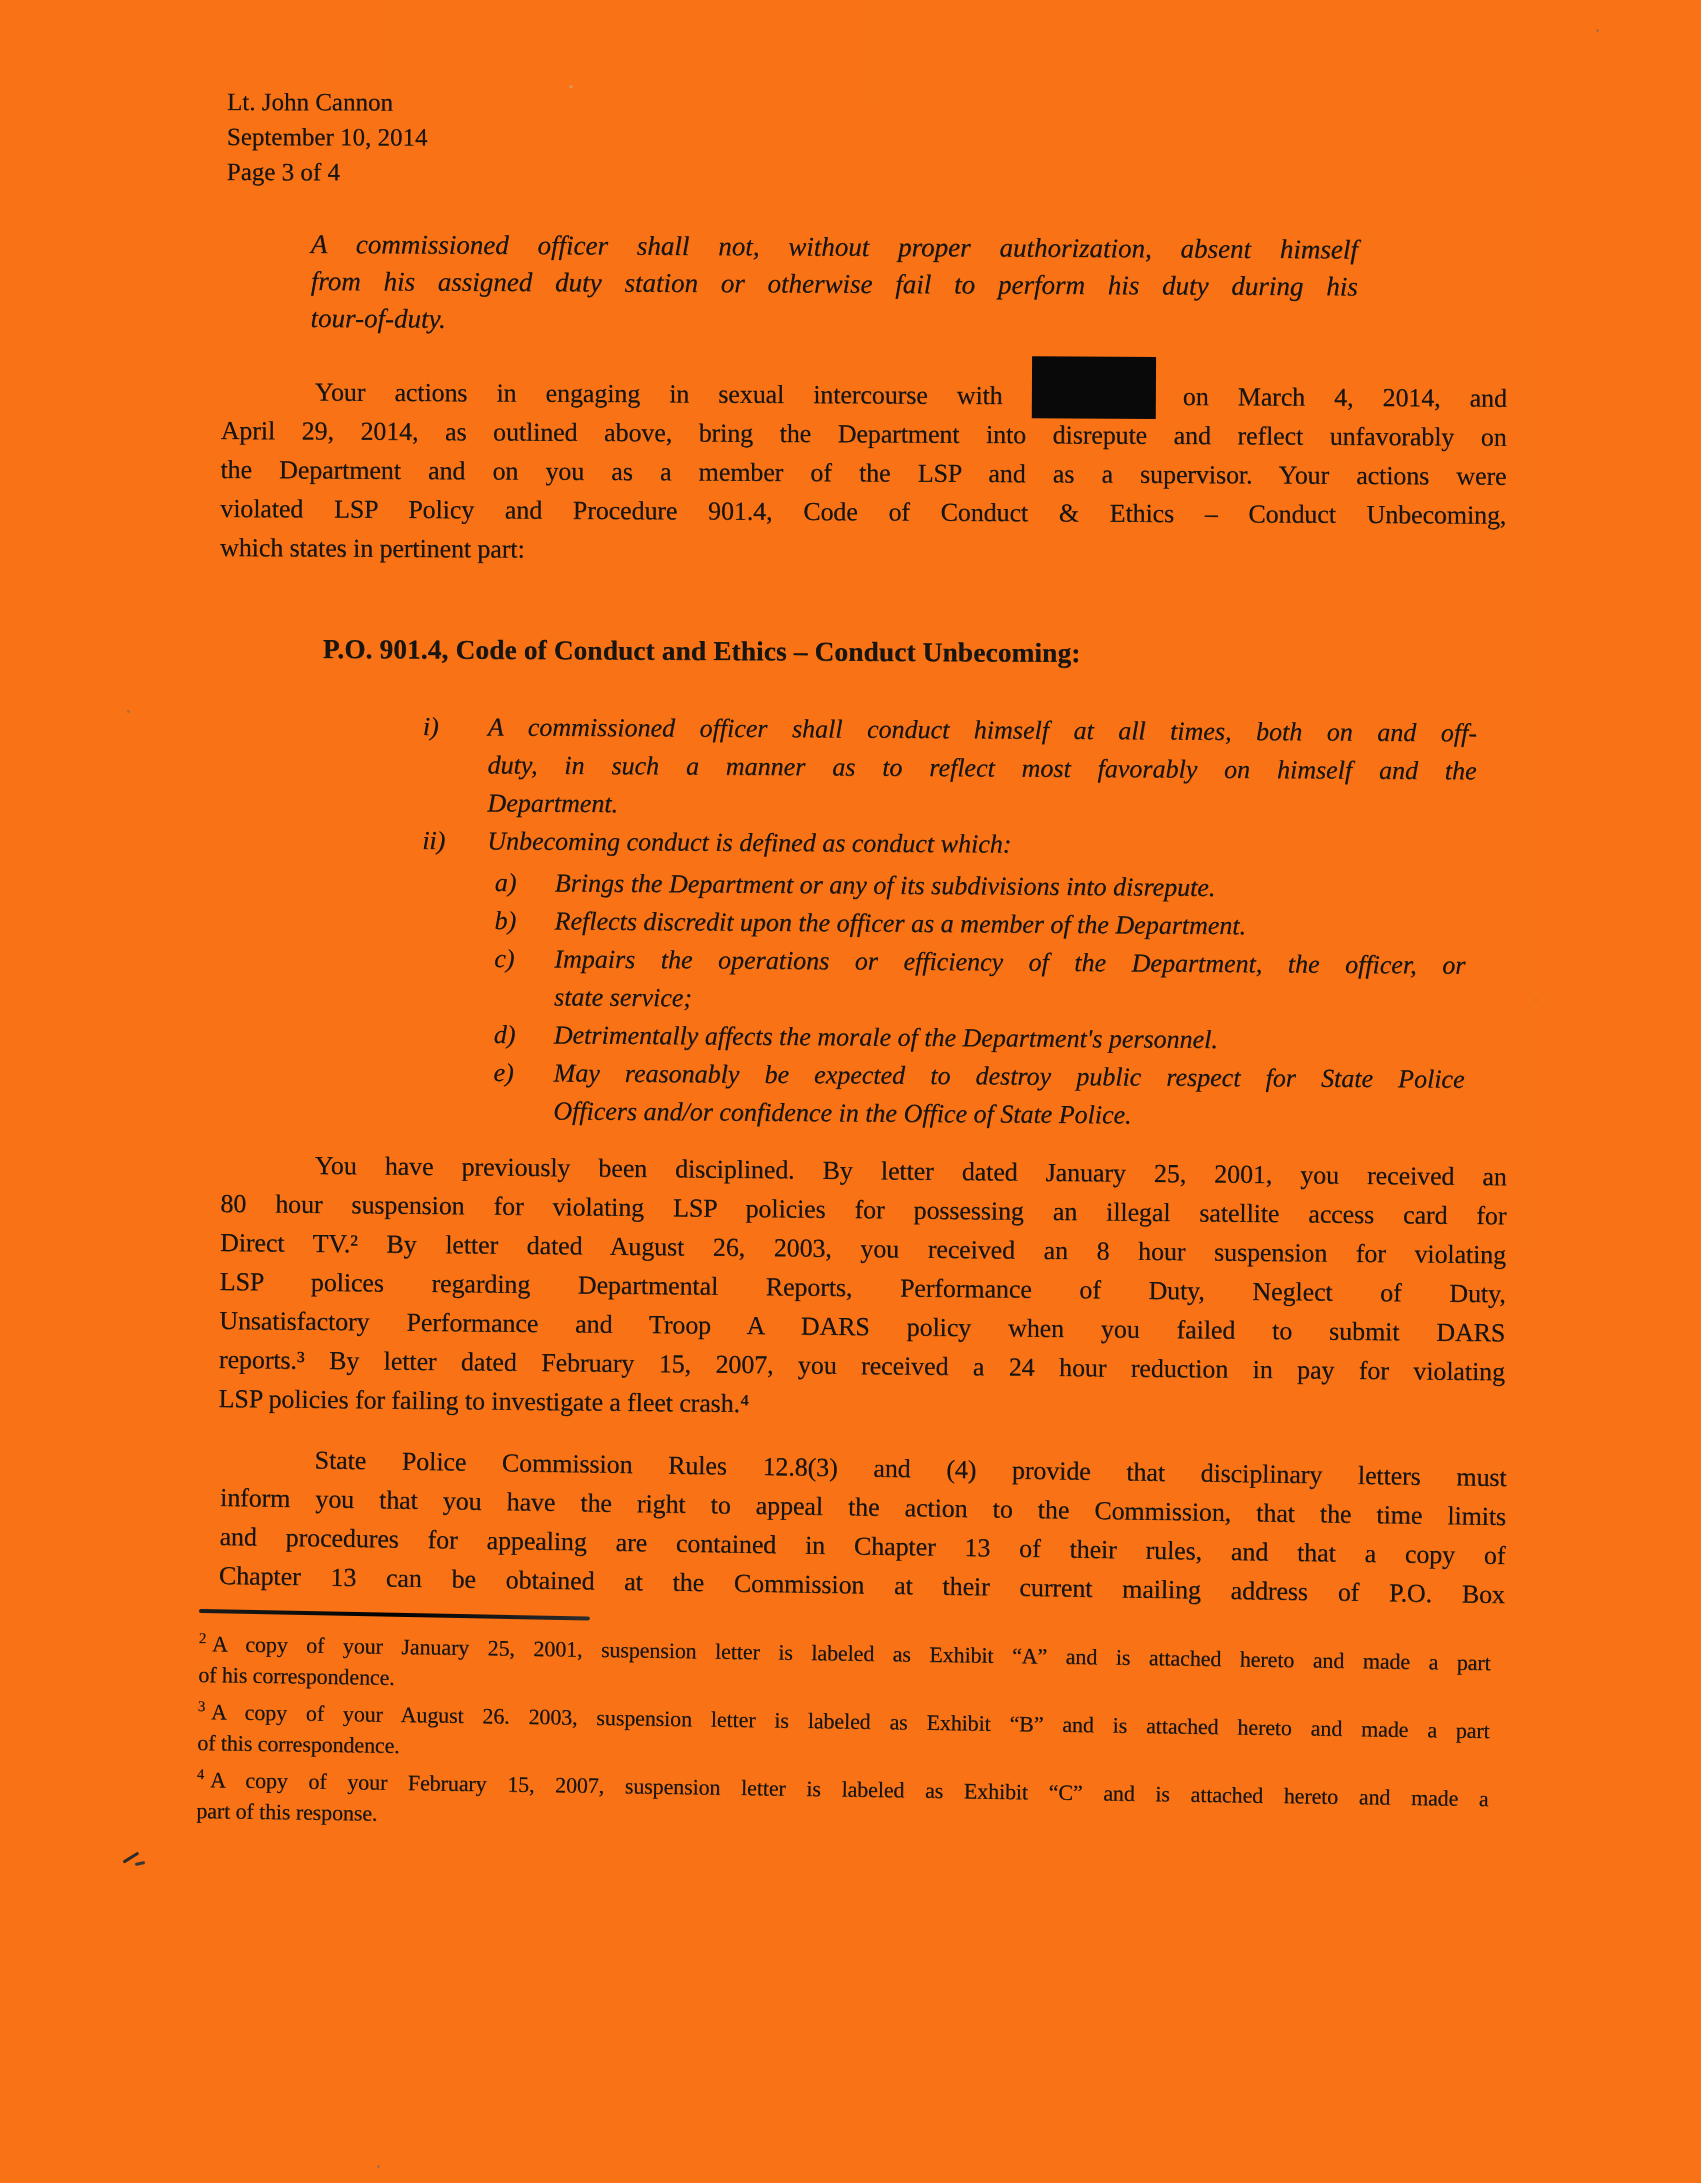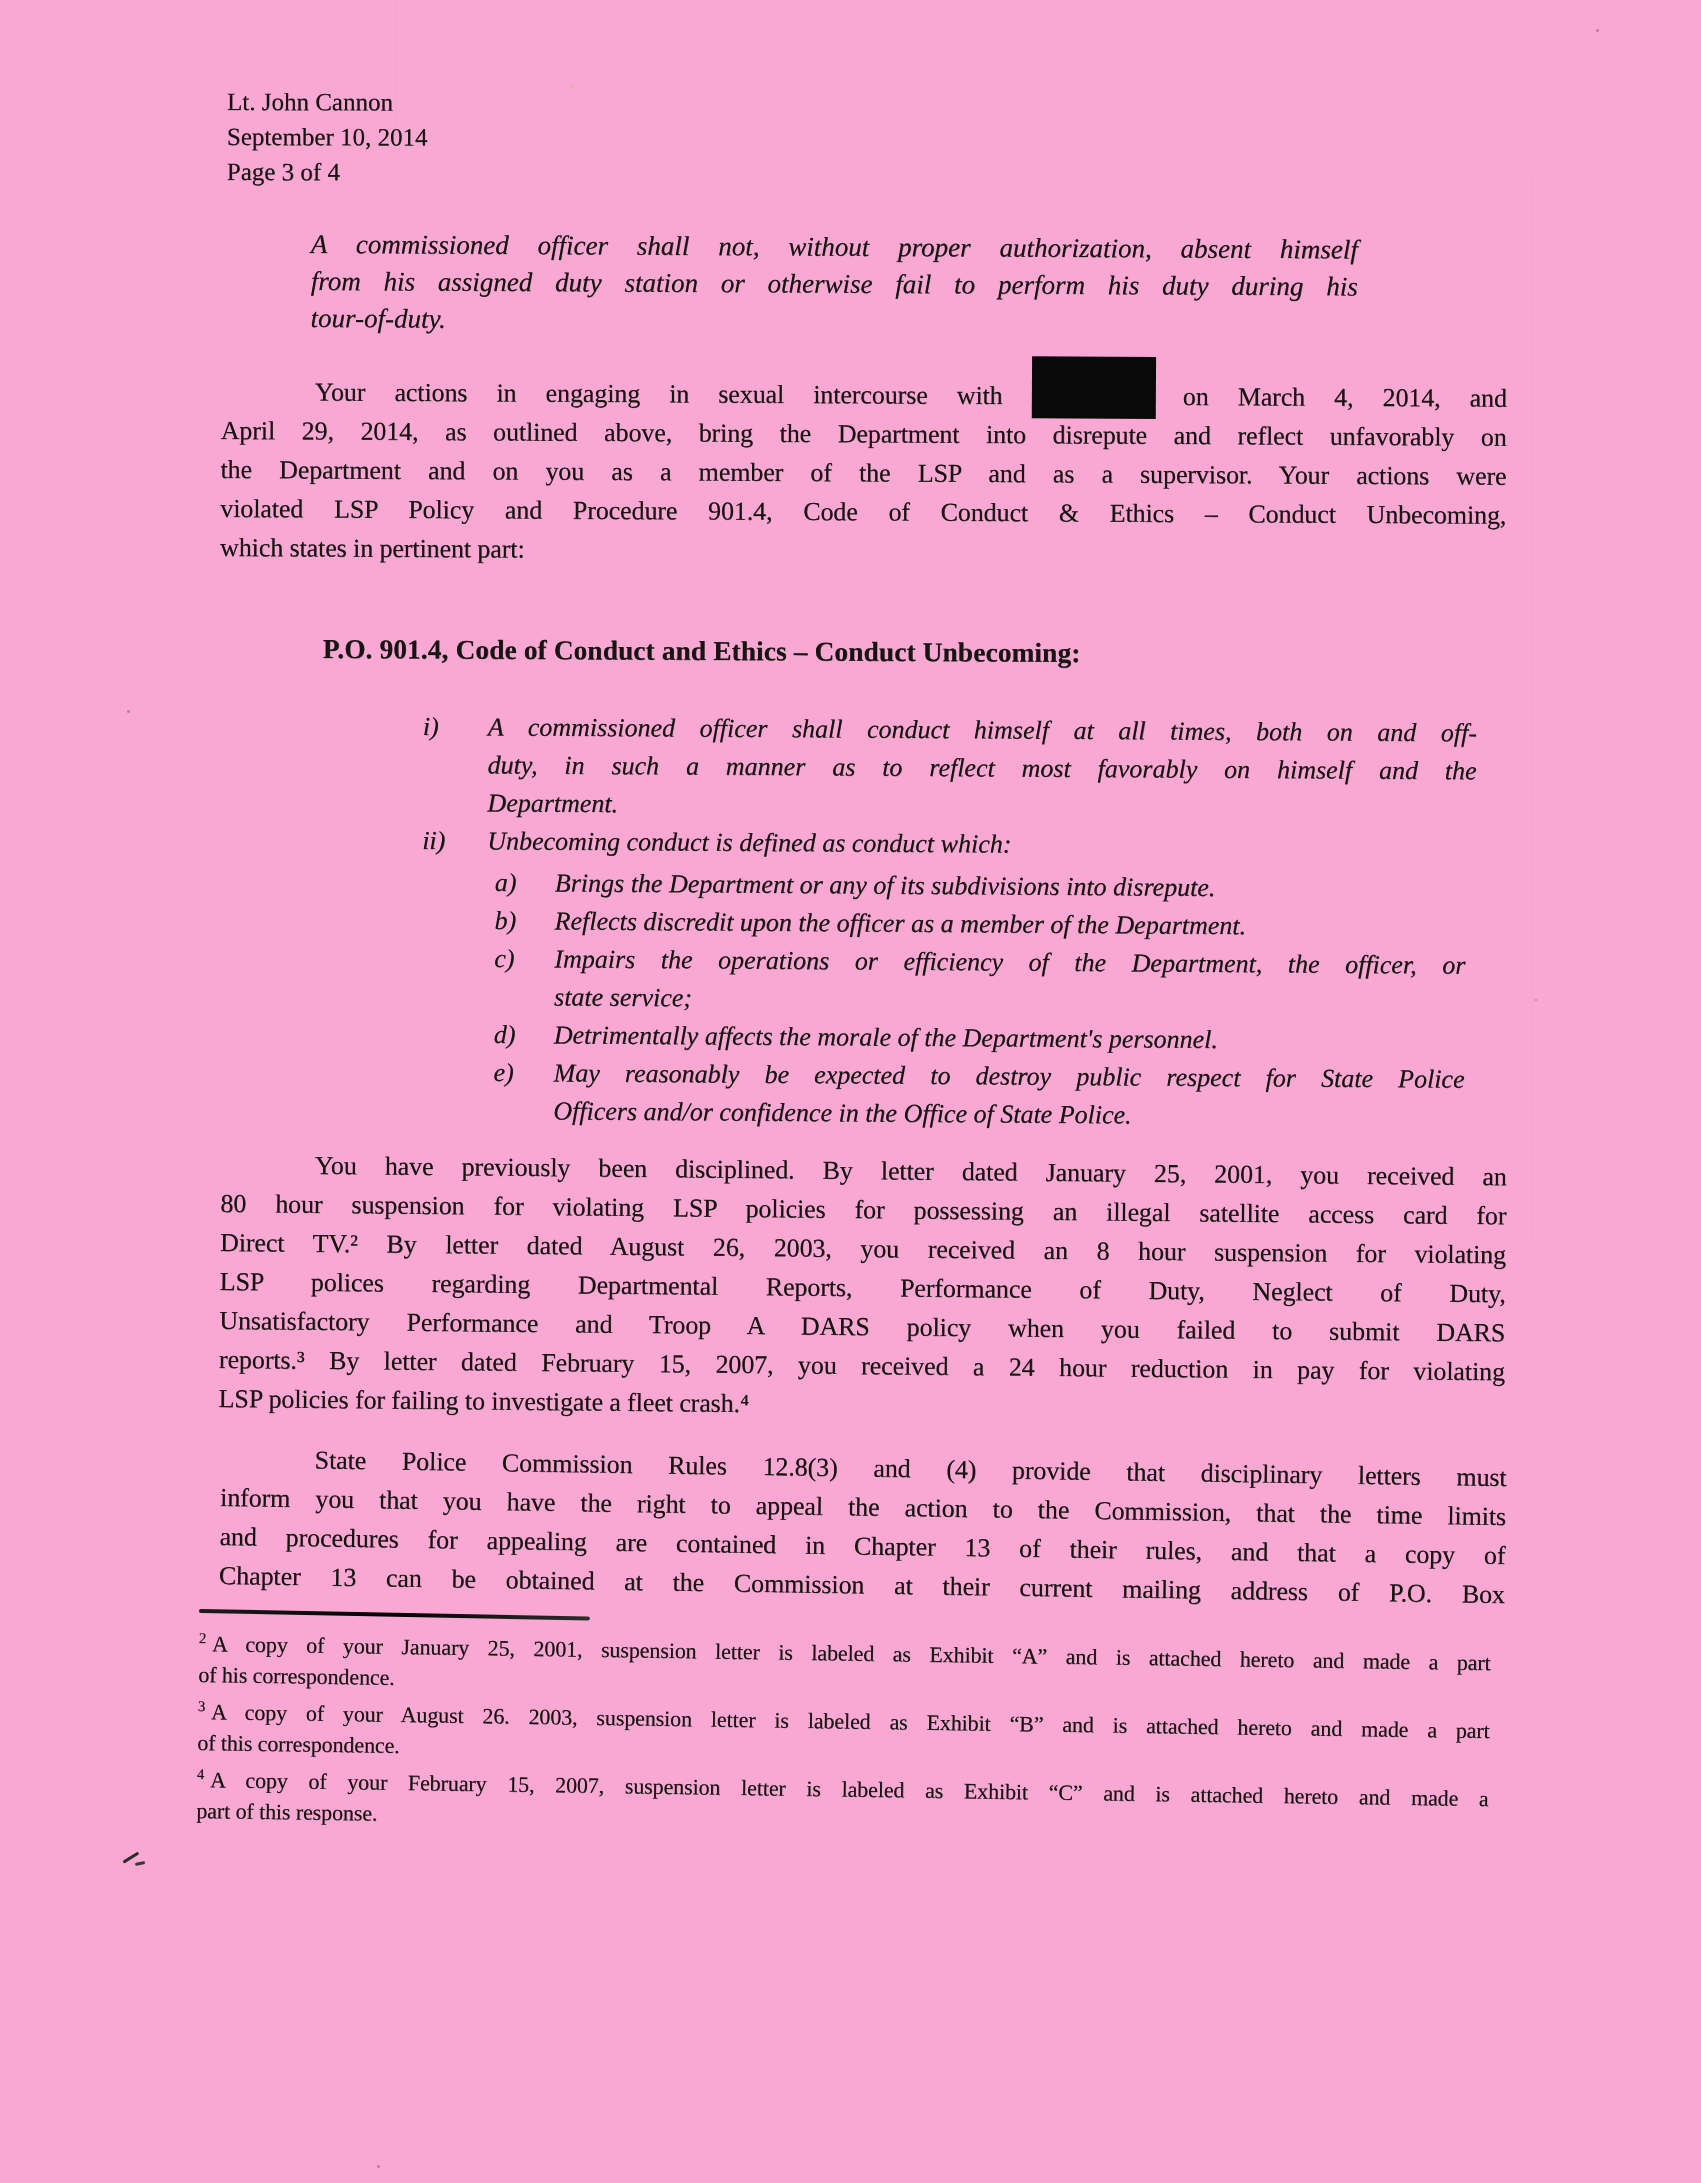--- a/index.html
+++ b/index.html
@@ -1,19 +1,19 @@
 <!DOCTYPE html>
 <html style="font-size:10.7px"><head>
 <meta charset="utf-8">
 <style>
   html,body{margin:0;padding:0;background:#e8e6e1;}
   .page{
     position:relative;
     width:1702px;height:2183px;
-    background:#f9a8d4;
+    background:#f97316;
     overflow:hidden;
     font-family:"Liberation Serif", serif;
     color:#161512;
   }
   .blk{position:absolute;transform-origin:0 0;}
   .ink{text-shadow:0.3px 0.3px 0.5px rgba(10,10,10,0.55);}
 
   
   .hdr{left:227px;top:84px;width:508px;font-size:25px;line-height:35px;transform:rotate(0.15deg);}
   .hdr div{white-space:nowrap;}

